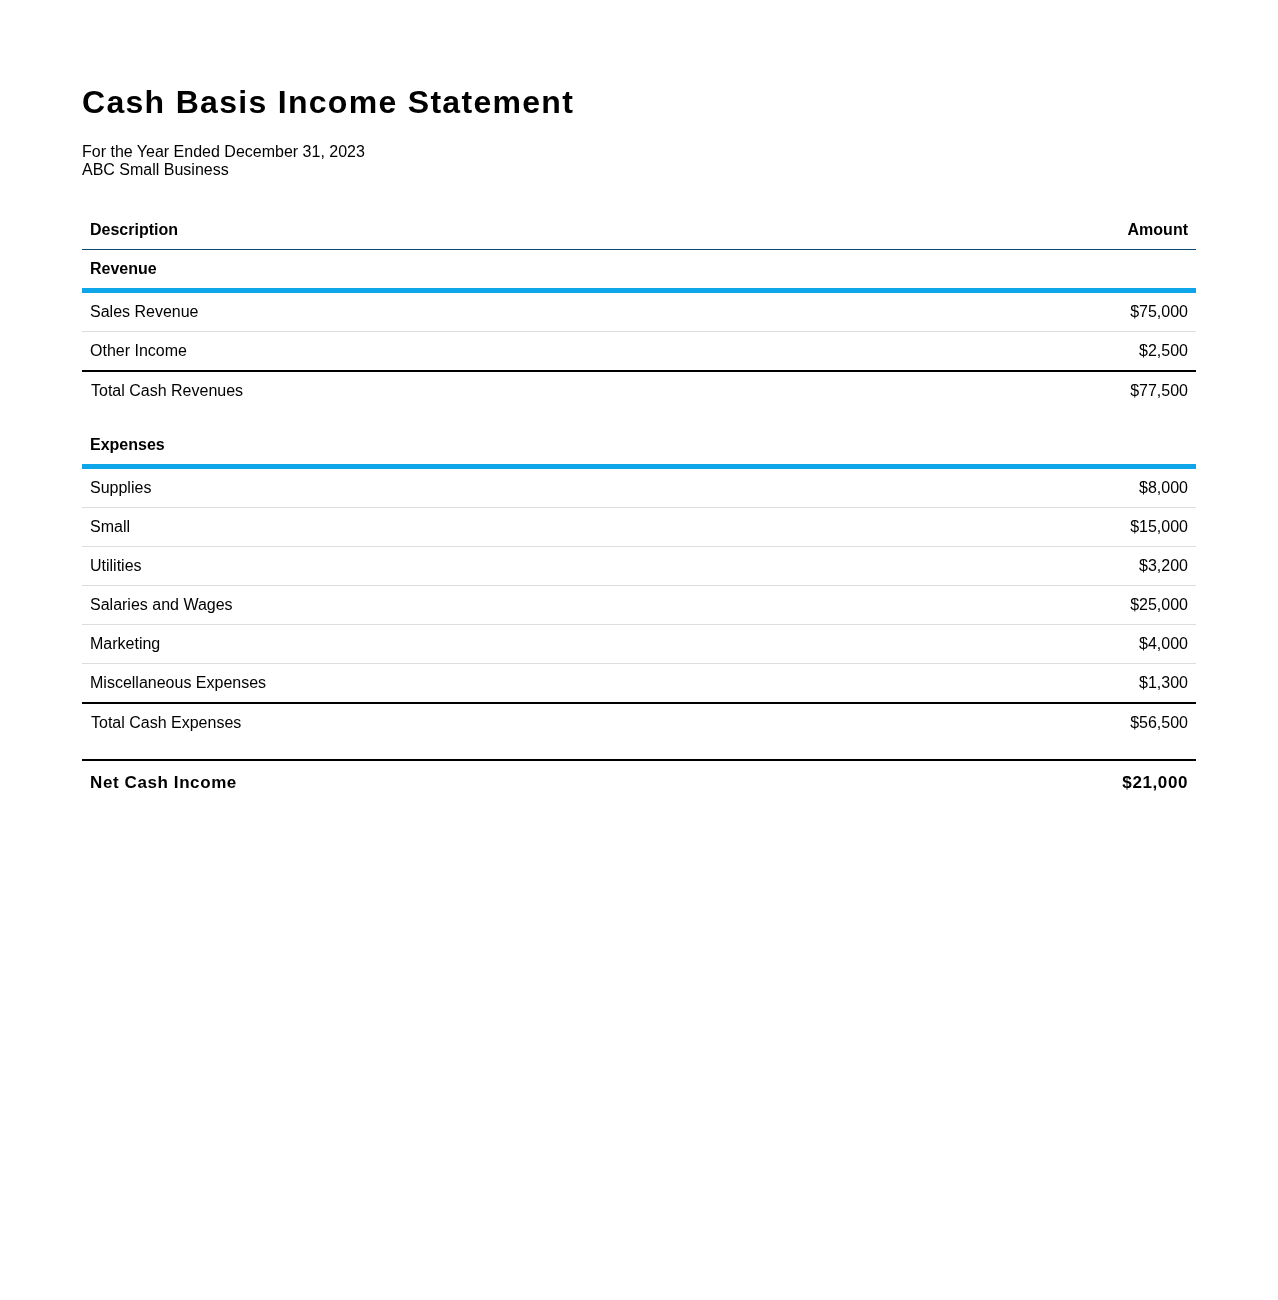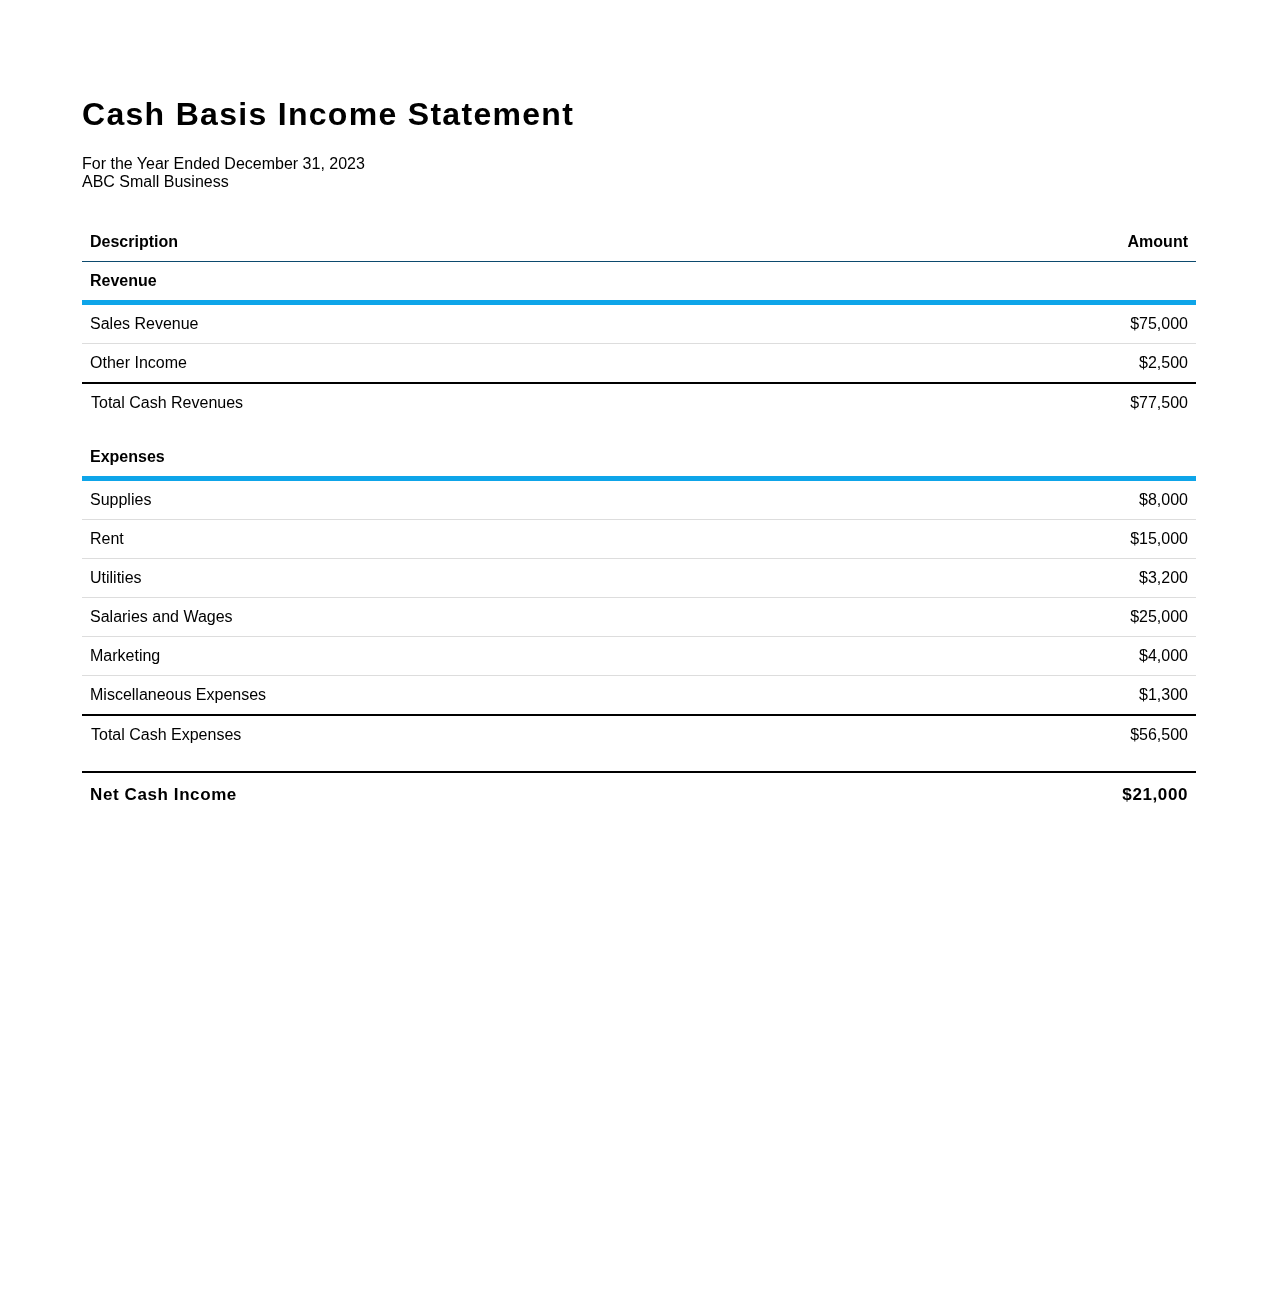--- a/index.html
+++ b/index.html
@@ -7,21 +7,21 @@
       padding: 0;
       background: #ffffff;
       color: #000000;
       font-family: "Liberation Sans", sans-serif;
     }
     .page {
       position: relative;
       width: 1278px;
       height: 918px;
       box-sizing: border-box;
-      padding: 12px 82px;
+      padding: 0 82px;
     }
     .title {
       margin: 0;
       padding-top: 83px;
       font-size: 32px;
       font-weight: bold;
       letter-spacing: 1.3px;
       line-height: 38px;
       height: 38px;
     }
@@ -125,21 +125,21 @@
 
       <tr class="section">
         <td>Expenses</td>
         <td class="amount"></td>
       </tr>
       <tr class="item">
         <td>Supplies</td>
         <td class="amount">$8,000</td>
       </tr>
       <tr class="item">
-        <td>Rent</td>
+        <td>Small</td>
         <td class="amount">$15,000</td>
       </tr>
       <tr class="item">
         <td>Utilities</td>
         <td class="amount">$3,200</td>
       </tr>
       <tr class="item">
         <td>Salaries and Wages</td>
         <td class="amount">$25,000</td>
       </tr>

